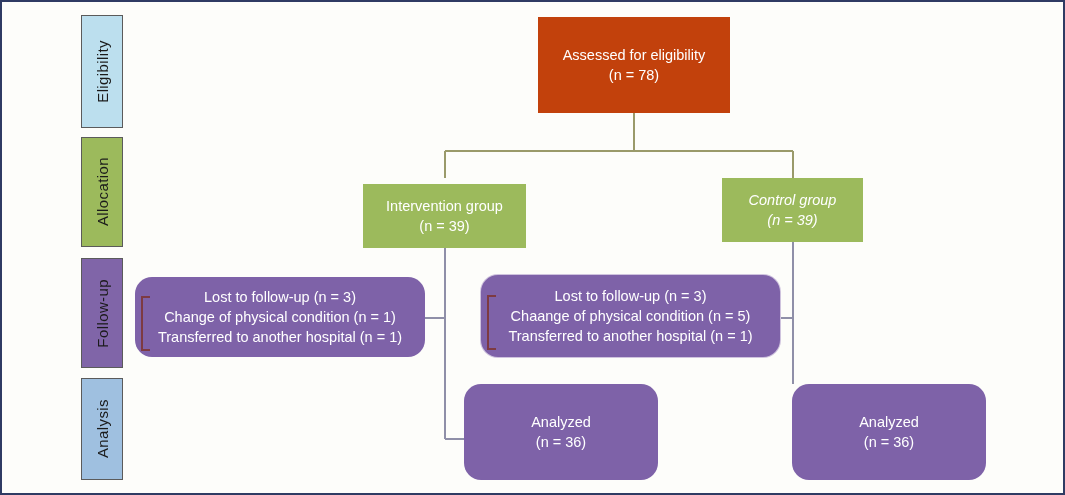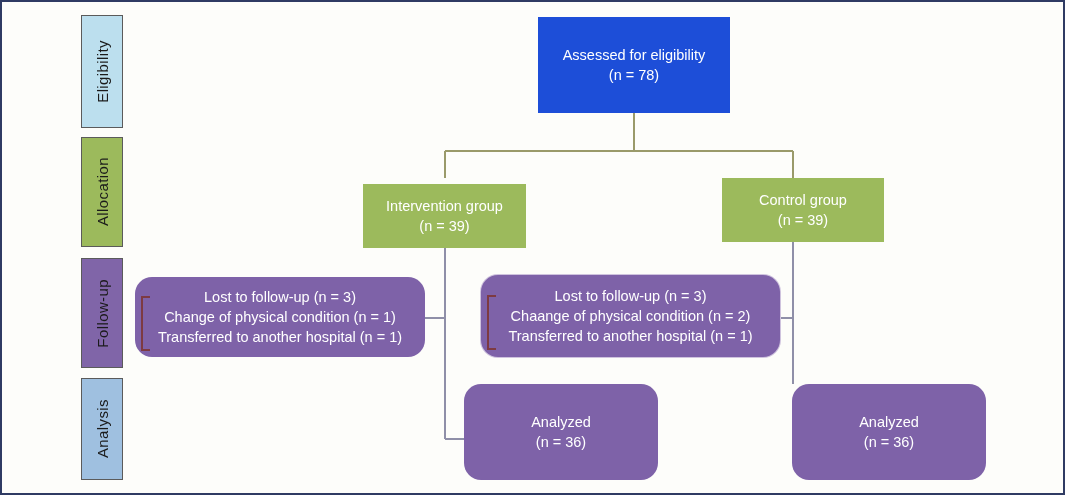--- a/index.html
+++ b/index.html
@@ -64,27 +64,27 @@
     justify-content: center;
     text-align: center;
     color: #ffffff;
     font-size: 14.5px;
     line-height: 20px;
     padding: 2px 6px;
   }
   .node .lines { display: block; }
   .node .lines > div { white-space: nowrap; }
 
-  .node-blue   { background: #1d4ed8; }
+  .node-blue   { background: #c2410c; }
   .node-green  { background: #9cba5c; }
   .node-purple { background: #7e62a8; border-radius: 17px; }
 
   #box-eligibility  { left: 536px; top: 15px;  width: 192px; height: 96px; }
   #box-intervention { left: 361px; top: 182px; width: 163px; height: 64px; }
-  #box-control      { left: 720px; top: 176px; width: 162px; height: 64px; }
+  #box-control      { left: 720px; top: 176px; width: 141px; height: 64px; font-style: italic; }
   #box-followup-left  { left: 133px; top: 275px; width: 290px; height: 80px; }
   #box-followup-right { left: 479px; top: 273px; width: 299px; height: 82px;
                         box-shadow: 0 0 0 1px #cfc3de; }
   #box-analyzed-left  { left: 462px; top: 382px; width: 194px; height: 96px; }
   #box-analyzed-right { left: 790px; top: 382px; width: 194px; height: 96px; }
 
   
   .bracket {
     position: absolute;
     z-index: 4;
@@ -159,21 +159,21 @@
     <div class="lines">
       <div>Lost to follow-up (n = 3)</div>
       <div>Change of physical condition (n = 1)</div>
       <div>Transferred to another hospital (n = 1)</div>
     </div>
   </div>
 
   <div id="box-followup-right" class="node node-purple">
     <div class="lines">
       <div>Lost to follow-up (n = 3)</div>
-      <div>Chaange of physical condition (n = 2)</div>
+      <div>Chaange of physical condition (n = 5)</div>
       <div>Transferred to another hospital (n = 1)</div>
     </div>
   </div>
 
   <div id="box-analyzed-left" class="node node-purple">
     <div class="lines">
       <div>Analyzed</div>
       <div>(n = 36)</div>
     </div>
   </div>

